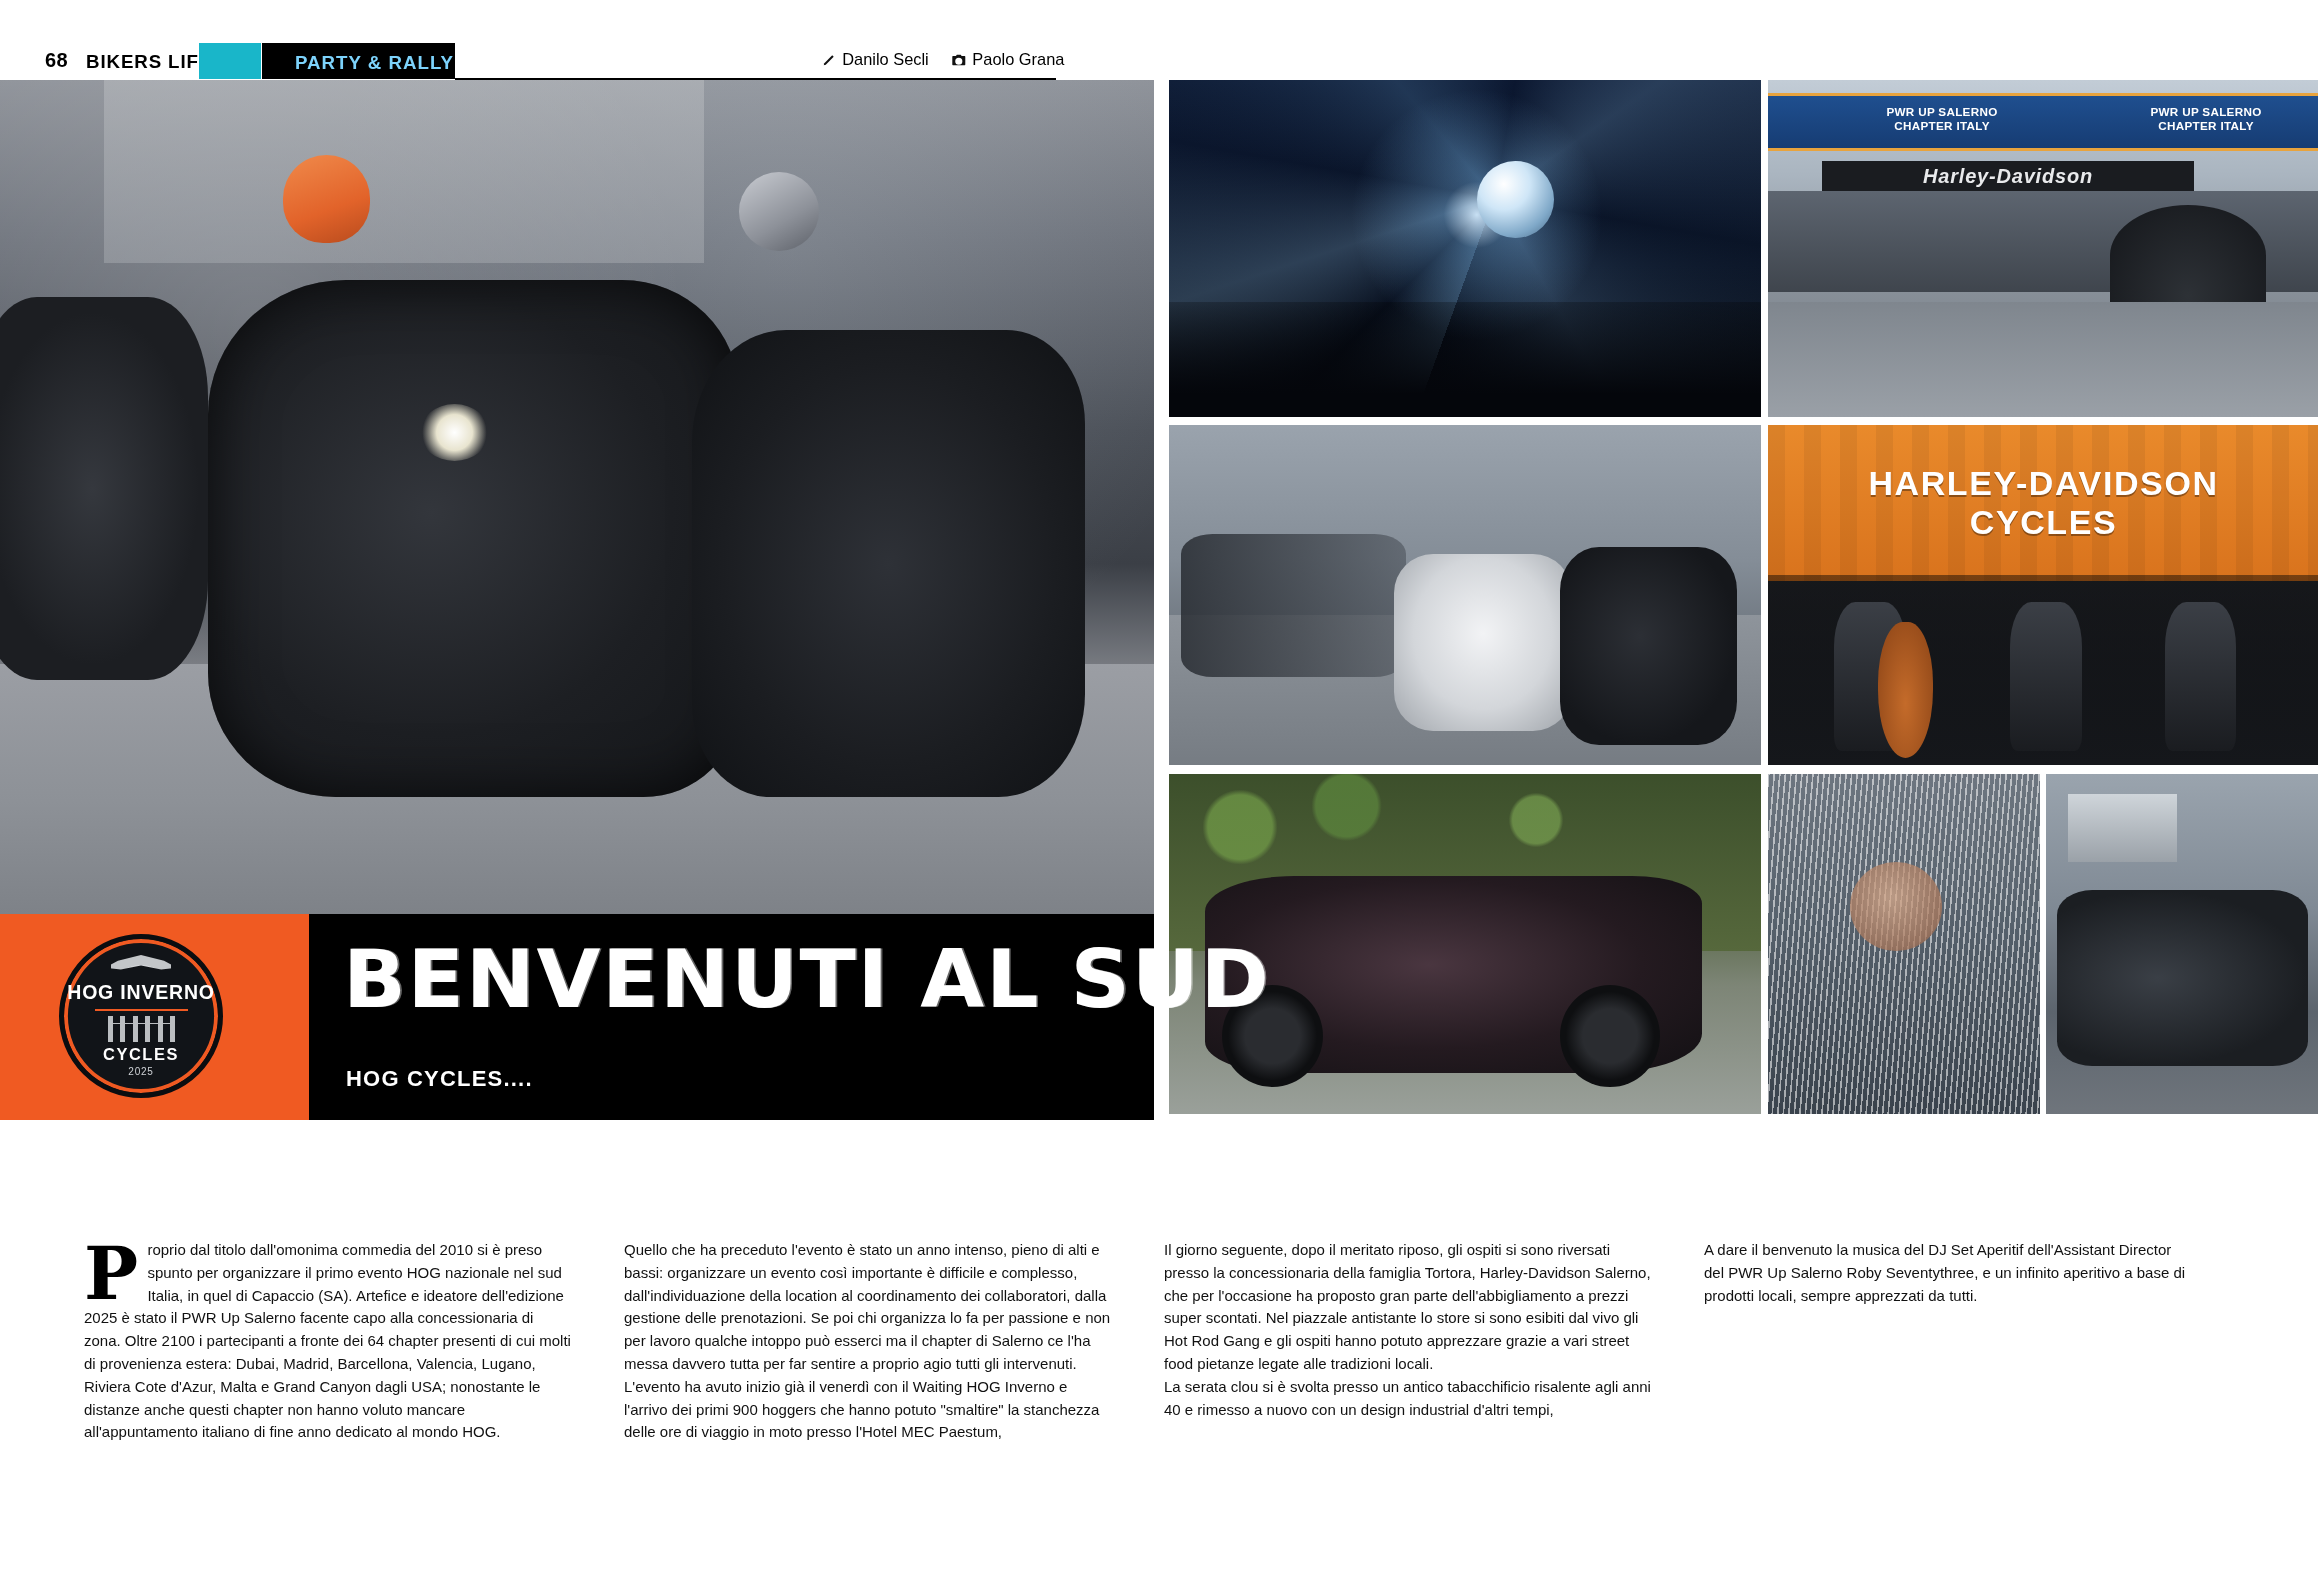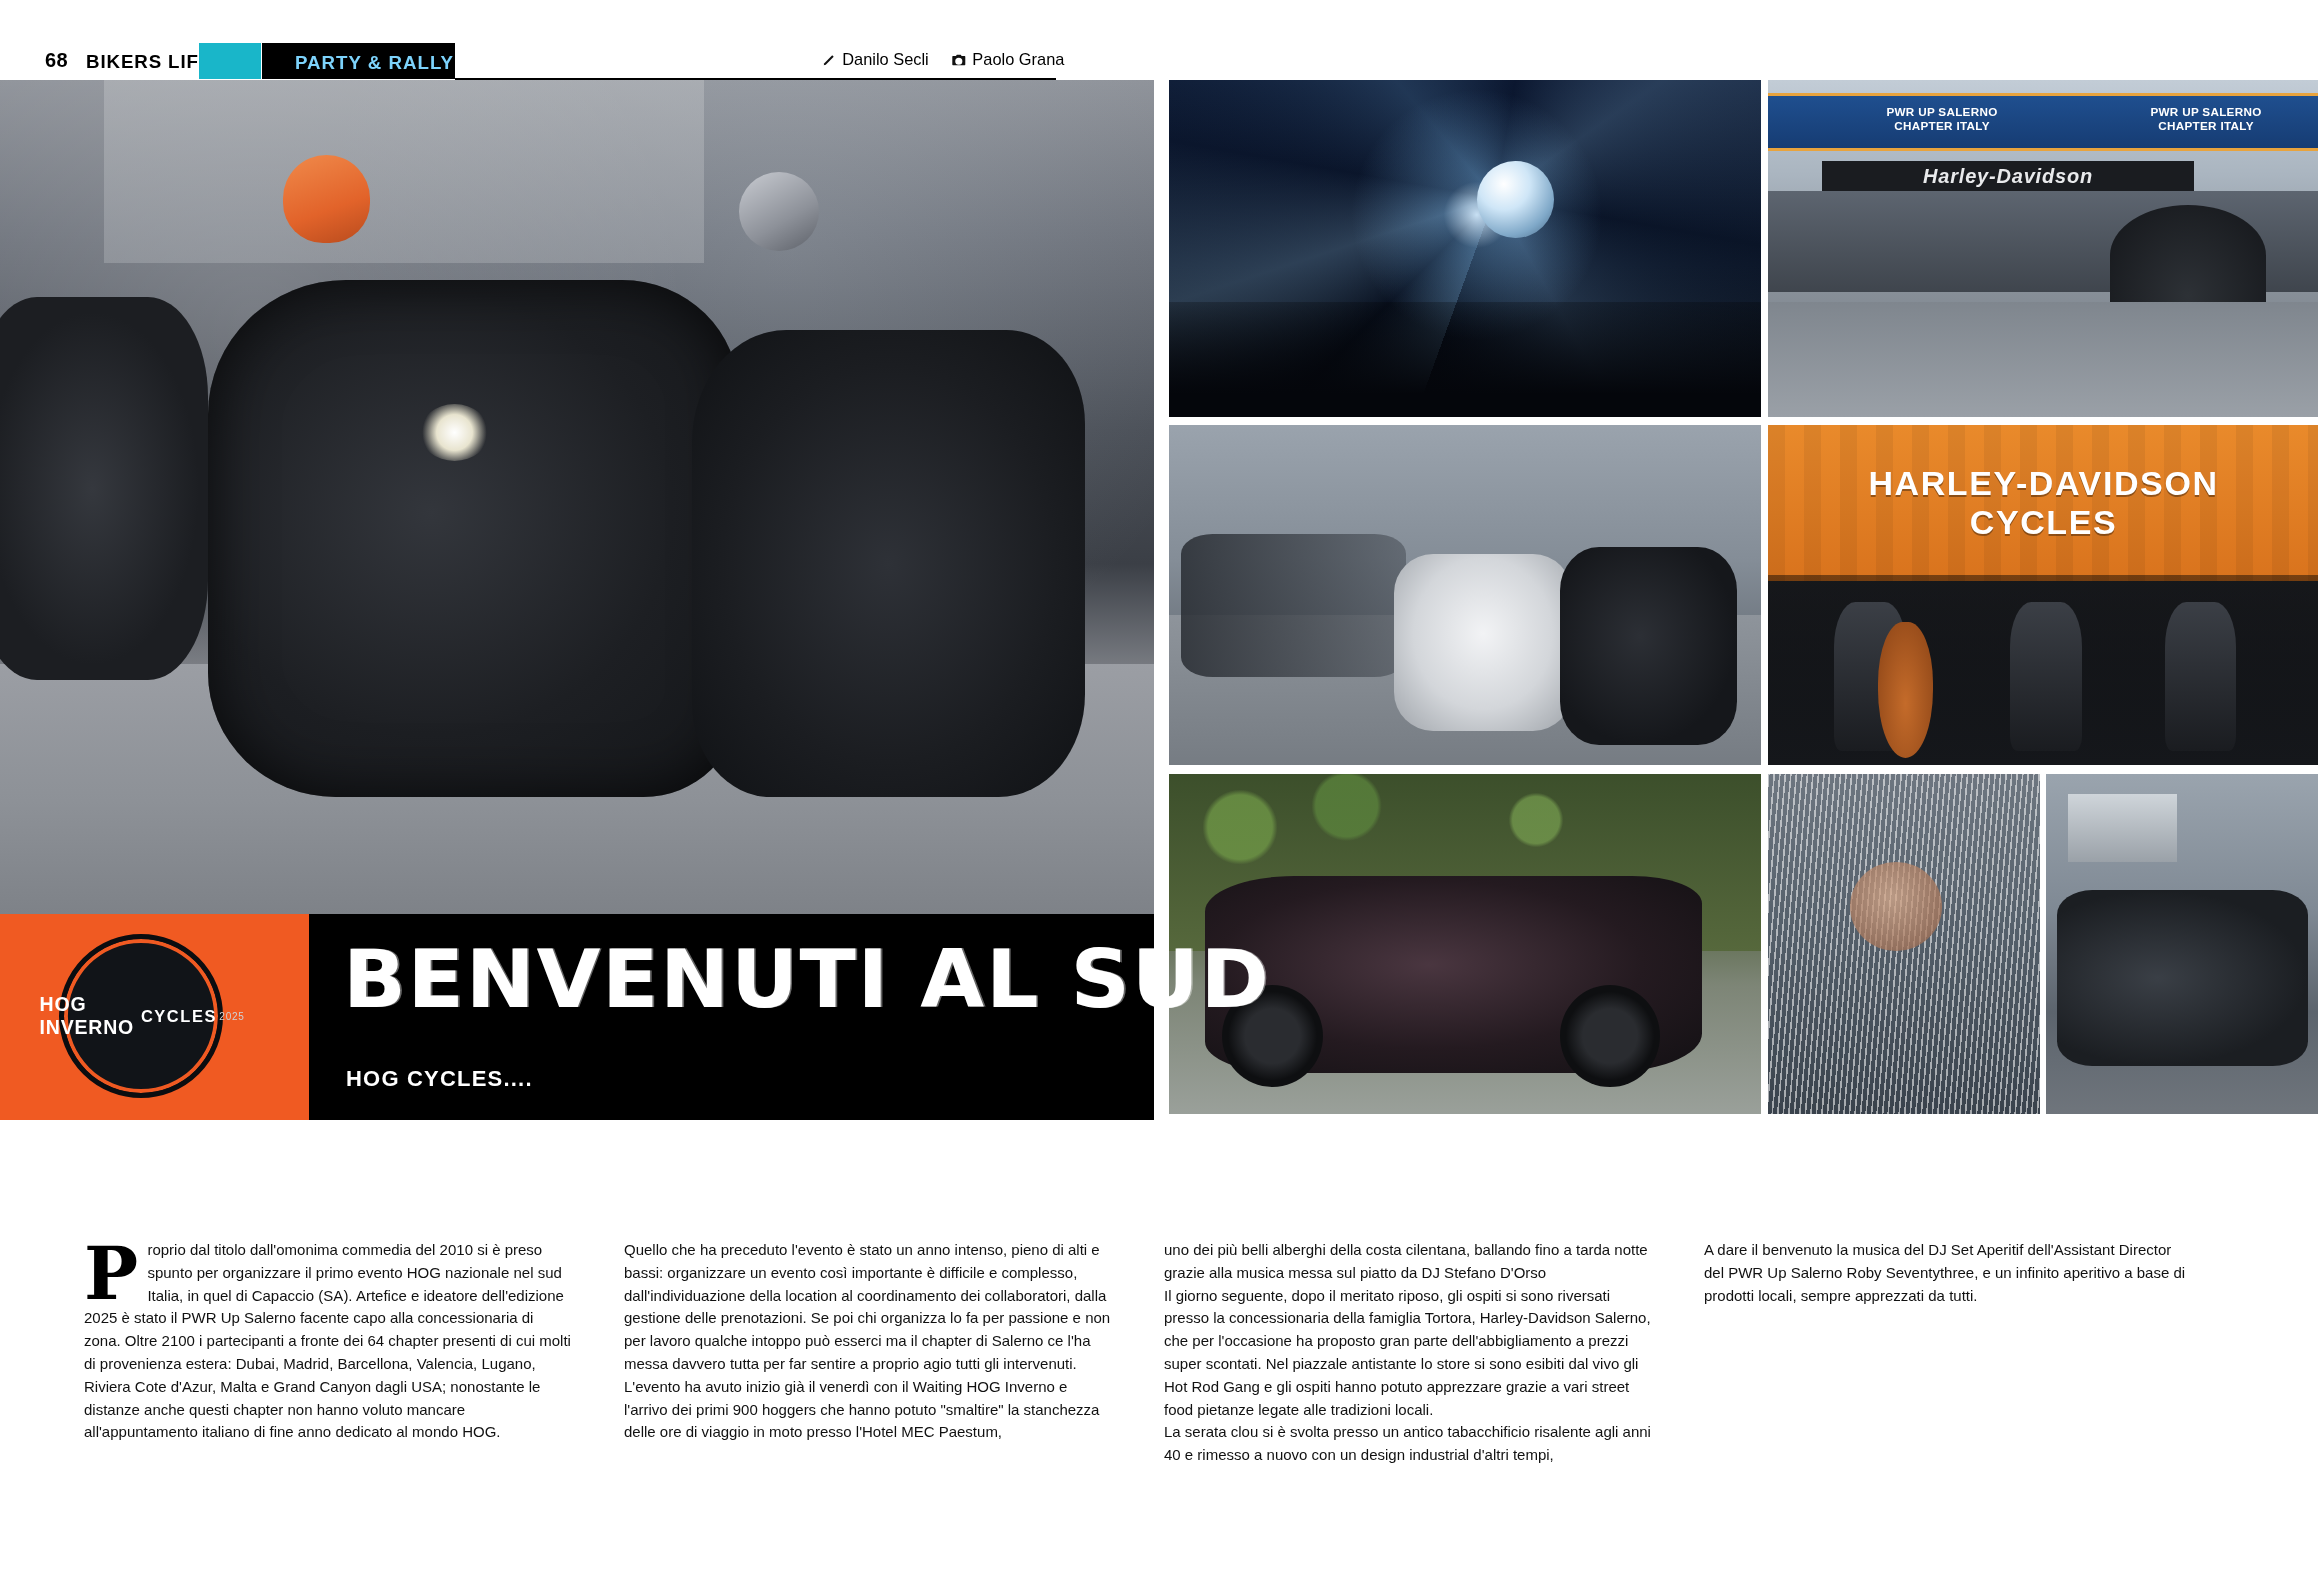--- a/index.html
+++ b/index.html
@@ -313,21 +313,21 @@
   }
   .hog-badge {
     position: absolute;
     left: 59px; top: 934px;
     width: 164px; height: 164px;
     border-radius: 50%;
     background: #111418;
     border: 5.5px solid #0b0d10;
     box-shadow: inset 0 0 0 3.9px #f05a22;
     color: #fff;
-    display: flex; 
+    display: flex; flex-direction: column;
     align-items: center; justify-content: center;
     gap: 2.3px;
   }
   .hog-badge .bwings {
     width: 72px; height: 23.4px;
     background:
       radial-gradient(ellipse at 50% 100%, #e5e7ea 0 40%, transparent 41%),
       linear-gradient(90deg, transparent 0 8%, #d7dadd 8% 92%, transparent 92%);
     clip-path: polygon(0 55%, 18% 25%, 50% 0, 82% 25%, 100% 55%, 78% 62%, 50% 45%, 22% 62%);
     opacity: 0.9;
@@ -542,21 +542,20 @@
       <p>roprio dal titolo dall'omonima commedia del 2010 si è preso spunto per organizzare il primo evento HOG nazionale nel sud Italia, in quel di Capaccio (SA). Artefice e ideatore dell'edizione 2025 è stato il PWR Up Salerno facente capo alla concessionaria di zona. Oltre 2100 i partecipanti a fronte dei 64 chapter presenti di cui molti di provenienza estera: Dubai, Madrid, Barcellona, Valencia, Lugano, Riviera Cote d'Azur, Malta e Grand Canyon dagli USA; nonostante le distanze anche questi chapter non hanno voluto mancare all'appuntamento italiano di fine anno dedicato al mondo HOG.</p>
     </div>
   </div>
 
   <div class="col">
     <p>Quello che ha preceduto l'evento è stato un anno intenso, pieno di alti e bassi: organizzare un evento così importante è difficile e complesso, dall'individuazione della location al coordinamento dei collaboratori, dalla gestione delle prenotazioni. Se poi chi organizza lo fa per passione e non per lavoro qualche intoppo può esserci ma il chapter di Salerno ce l'ha messa davvero tutta per far sentire a proprio agio tutti gli intervenuti.</p>
     <p>L'evento ha avuto inizio già il venerdì con il Waiting HOG Inverno e l'arrivo dei primi 900 hoggers che hanno potuto "smaltire" la stanchezza delle ore di viaggio in moto presso l'Hotel MEC Paestum,</p>
   </div>
 
   <div class="col">
-    <p>uno dei più belli alberghi della costa cilentana, ballando fino a tarda notte grazie alla musica messa sul piatto da DJ Stefano D'Orso</p>
     <p>Il giorno seguente, dopo il meritato riposo, gli ospiti si sono riversati presso la concessionaria della famiglia Tortora, Harley-Davidson Salerno, che per l'occasione ha proposto gran parte dell'abbigliamento a prezzi super scontati. Nel piazzale antistante lo store si sono esibiti dal vivo gli Hot Rod Gang e gli ospiti hanno potuto apprezzare grazie a vari street food pietanze legate alle tradizioni locali.</p>
     <p>La serata clou si è svolta presso un antico tabacchificio risalente agli anni 40 e rimesso a nuovo con un design industrial d'altri tempi,</p>
   </div>
 
   <div class="col">
     <p>A dare il benvenuto la musica del DJ Set Aperitif dell'Assistant Director del PWR Up Salerno Roby Seventythree, e un infinito aperitivo a base di prodotti locali, sempre apprezzati da tutti.</p>
   </div>
 
 </div>
 

